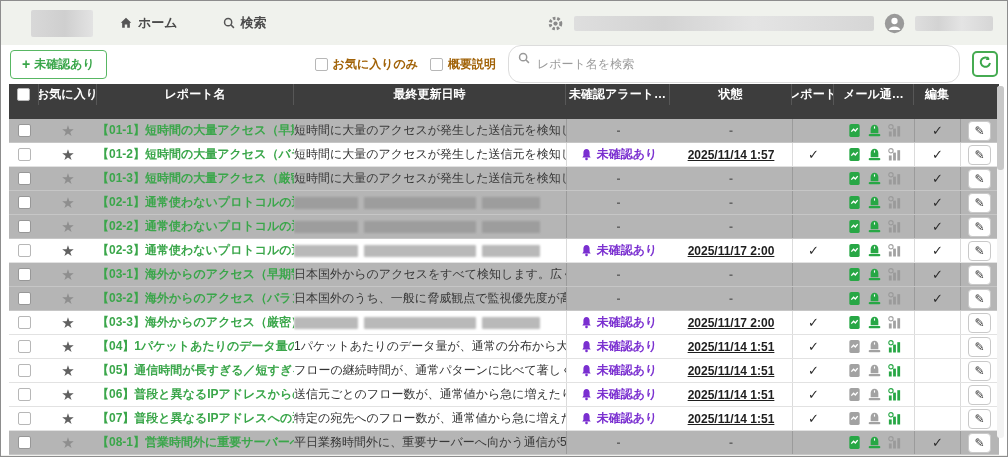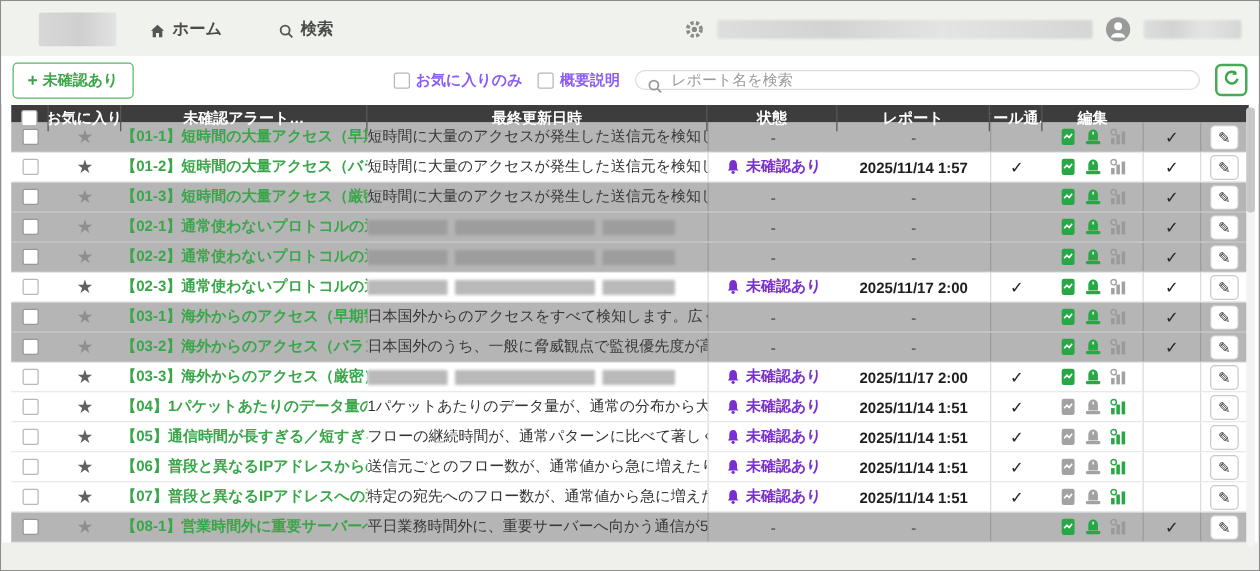--- a/index.html
+++ b/index.html
@@ -4,72 +4,72 @@
 <style>
   * { box-sizing: border-box; margin: 0; padding: 0; }
   html,body { width:1008px; height:457px; overflow:hidden; }
   body { font-family: "Liberation Sans","DejaVu Sans",sans-serif; font-size:12px; color:#333; background:#fff; }
   .page { width:1008px; height:457px; border:1px solid #8d8d8d; background:#fff; display:flex; flex-direction:column; position:relative; }
 
   
   .topnav { height:44px; background:#f0f2ed; display:flex; align-items:center; flex:none; }
   .logo-blur { width:62px; height:27px; margin-left:30px; background:linear-gradient(90deg,#d8d8d8,#cfcfcf 55%,#e3e3e3); border-radius:2px; filter:blur(.6px); }
   .tabs { display:flex; align-items:center; margin-left:26px; gap:44px; }
-  .tab { display:flex; align-items:flex-end; gap:5px; font-weight:700; color:#4b4b4b; font-size:13px; cursor:pointer; white-space:nowrap; }
+  .tab { display:flex; align-items:center; gap:5px; font-weight:700; color:#4b4b4b; font-size:13px; cursor:pointer; white-space:nowrap; }
   .tab .ticon { display:inline-flex; color:#555; }
   .tab.active { color:var(--green); position:relative; }
   .tab.active .ticon { color:var(--green); }
   .tab.active .underline { position:absolute; left:-2px; right:-2px; bottom:-9px; height:3px; background:var(--green); }
   .red-oval { position:absolute; left:-16px; right:-18px; top:-10px; bottom:-17px; border:5px solid var(--red); border-radius:20px; pointer-events:none; }
   .nav-right { margin-left:auto; display:flex; align-items:center; gap:10px; margin-right:14px; }
   .gearwrap { color:#8a8a8a; display:inline-flex; }
   .blur { height:15px; border-radius:2px; background:linear-gradient(90deg,#dedede,#d3d3d3 30%,#e4e4e4 60%,#d6d6d6); filter:blur(.7px); }
   .blur.wide { width:300px; }
   .blur.narrow { width:78px; }
   .usericon { color:#9a9a9a; display:inline-flex; }
 
   
   .toolbar { height:38px; display:flex; align-items:center; padding:0 9px; background:#fff; flex:none; }
   .btn-new { display:flex; align-items:center; gap:4px; background:#fff; border:1px solid #58b763; color:var(--green); font-weight:700; font-size:12px; padding:5px 11px; border-radius:4px; cursor:pointer; font-family:inherit; }
   .btn-new .plus { font-size:14px; font-weight:700; }
   .btn-action { display:flex; align-items:center; gap:5px; background:#f1f1f0; border:1px solid #c8c8c8; color:#3c3c3c; font-weight:700; font-size:12px; padding:5px 10px; border-radius:4px; margin-left:8px; cursor:pointer; font-family:inherit; }
   .btn-action .wicon { color:#7d7d72; display:inline-flex; }
   .btn-action .caret { font-size:9px; color:#555; }
   .toolbar-right { margin-left:auto; display:flex; align-items:center; gap:12px; }
-  .chk { display:flex; align-items:center; gap:5px; font-weight:700; color:#8b5cf6; cursor:pointer; white-space:nowrap; }
+  .chk { display:flex; align-items:center; gap:5px; font-weight:700; color:#a16207; cursor:pointer; white-space:nowrap; }
   .cb { width:13px; height:13px; background:#fff; border:1px solid #b7b7b7; border-radius:2px; display:inline-block; flex:none; }
   .search { position:relative; width:452px; }
-  .search input { width:100%; height:16px; border:1px solid #dcdcdc; border-radius:13px; padding:0 10px 0 28px; font-size:12px; color:#333; outline:none; font-family:inherit; background:#fff; }
+  .search input { width:100%; height:38px; border:1px solid #dcdcdc; border-radius:13px; padding:0 10px 0 28px; font-size:12px; color:#333; outline:none; font-family:inherit; background:#fff; }
   .search input::placeholder { color:#9b9b9b; }
   .search .sicon { position:absolute; left:9px; top:6px; color:#999; }
   .btn-refresh { width:26px; height:26px; border:2px solid #46ab52; border-radius:5px; background:#fff; color:var(--green); display:flex; align-items:center; justify-content:center; cursor:pointer; }
 
   
   .tablewrap { margin:1px 8px 0 8px; flex:none; }
   .thead, .trow { display:grid; grid-template-columns:30px 58px 197px 272px 104px 122px 42px 80px 46px 38px; }
-  .thead { background:#3d3d3d; color:#fff; height:14px; font-weight:700; }
+  .thead { background:#3d3d3d; color:#fff; height:35px; font-weight:700; }
   .th { display:flex; align-items:center; justify-content:center; font-size:12px; white-space:nowrap; overflow:hidden; border-right:1px solid #575757; height:21px; }
   .th:last-child { border-right:none; }
   .trow { height:24px; background:#fff; border-bottom:1px solid #e2e2e2; cursor:pointer; }
   .trow.muted { background:#b5b5b5; border-bottom:1px solid #c6c6c6; }
   .td { display:flex; align-items:center; justify-content:center; overflow:hidden; white-space:nowrap; height:23px; }
   .td.c4, .td.c6, .td.c8, .td.c9 { border-left:1px solid rgba(0,0,0,.14); }
   .trow .c2, .trow .c3 { justify-content:flex-start; }
   .star { font-size:15px; color:#616161; line-height:1; }
   .muted .star { color:#8e8e8e; }
   .muted .cb { border-color:#979797; }
   .name { color:var(--green); font-weight:700; font-size:12px; padding-right:4px; }
   .desc { color:#333; font-size:12px; gap:6px; }
   .muted .desc { color:#383838; }
   .redact { height:12px; border-radius:1px; background:#9d9d9d; filter:blur(1.2px); display:inline-block; }
   .trow:not(.muted) .redact { background:#b9b9b9; }
   .dash { color:#666; font-weight:700; }
   .albl { color:var(--purple); font-weight:700; margin-left:4px;font-family:Liberation Mono, monospace; }
   .bellwrap { color:var(--purple); display:inline-flex; }
-  .date { color:#1e1e1e; font-weight:700; }
+  .date { color:#1e1e1e; font-weight:700;text-decoration:underline; }
   .chkmark { color:#2c2c2c; font-weight:700; font-size:13px; }
   .feats { gap:5px; }
   .fi { display:inline-flex; }
   .fi.on { color:#27a745; }
   .fi.off { color:#a2a2a2; }
   .muted .fi.off { color:#9a9a9a; }
   .editbtn { width:23px; height:20px; background:#fff; border:1px solid #c9c9c9; border-radius:4px; color:#333; font-size:12px; line-height:1; cursor:pointer; display:flex; align-items:center; justify-content:center; }
   .fill { flex:1; background:#efefec; }
   .scrollbar { position:absolute; right:3px; top:85px; width:7px; height:352px; background:#f3f3f3; border-radius:3px; }
   .scrollbar .thumb { width:7px; height:84px; background:#c8c8c8; border-radius:3px; }
@@ -148,22 +148,23 @@
       </button>
     </div>
   </div>
 
   <div class="tablewrap">
     <div class="thead">
       <div class="th">
         <span class="cb"></span>
       </div>
     <div class="th">お気に入り</div>
+        <div class="th">レポート名</div>
+        <div class="th">最終更新日時</div>
         <div class="th">未確認アラート…</div>
-        <div class="th">最終更新日時</div>
         <div class="th">状態</div>
         <div class="th">レポート</div>
         <div class="th">メール通…</div>
         <div class="th">編集</div>
       </div>
     <div>
         <div class="trow muted">
           <div class="td c0">
             <span class="cb"></span>
           </div>

